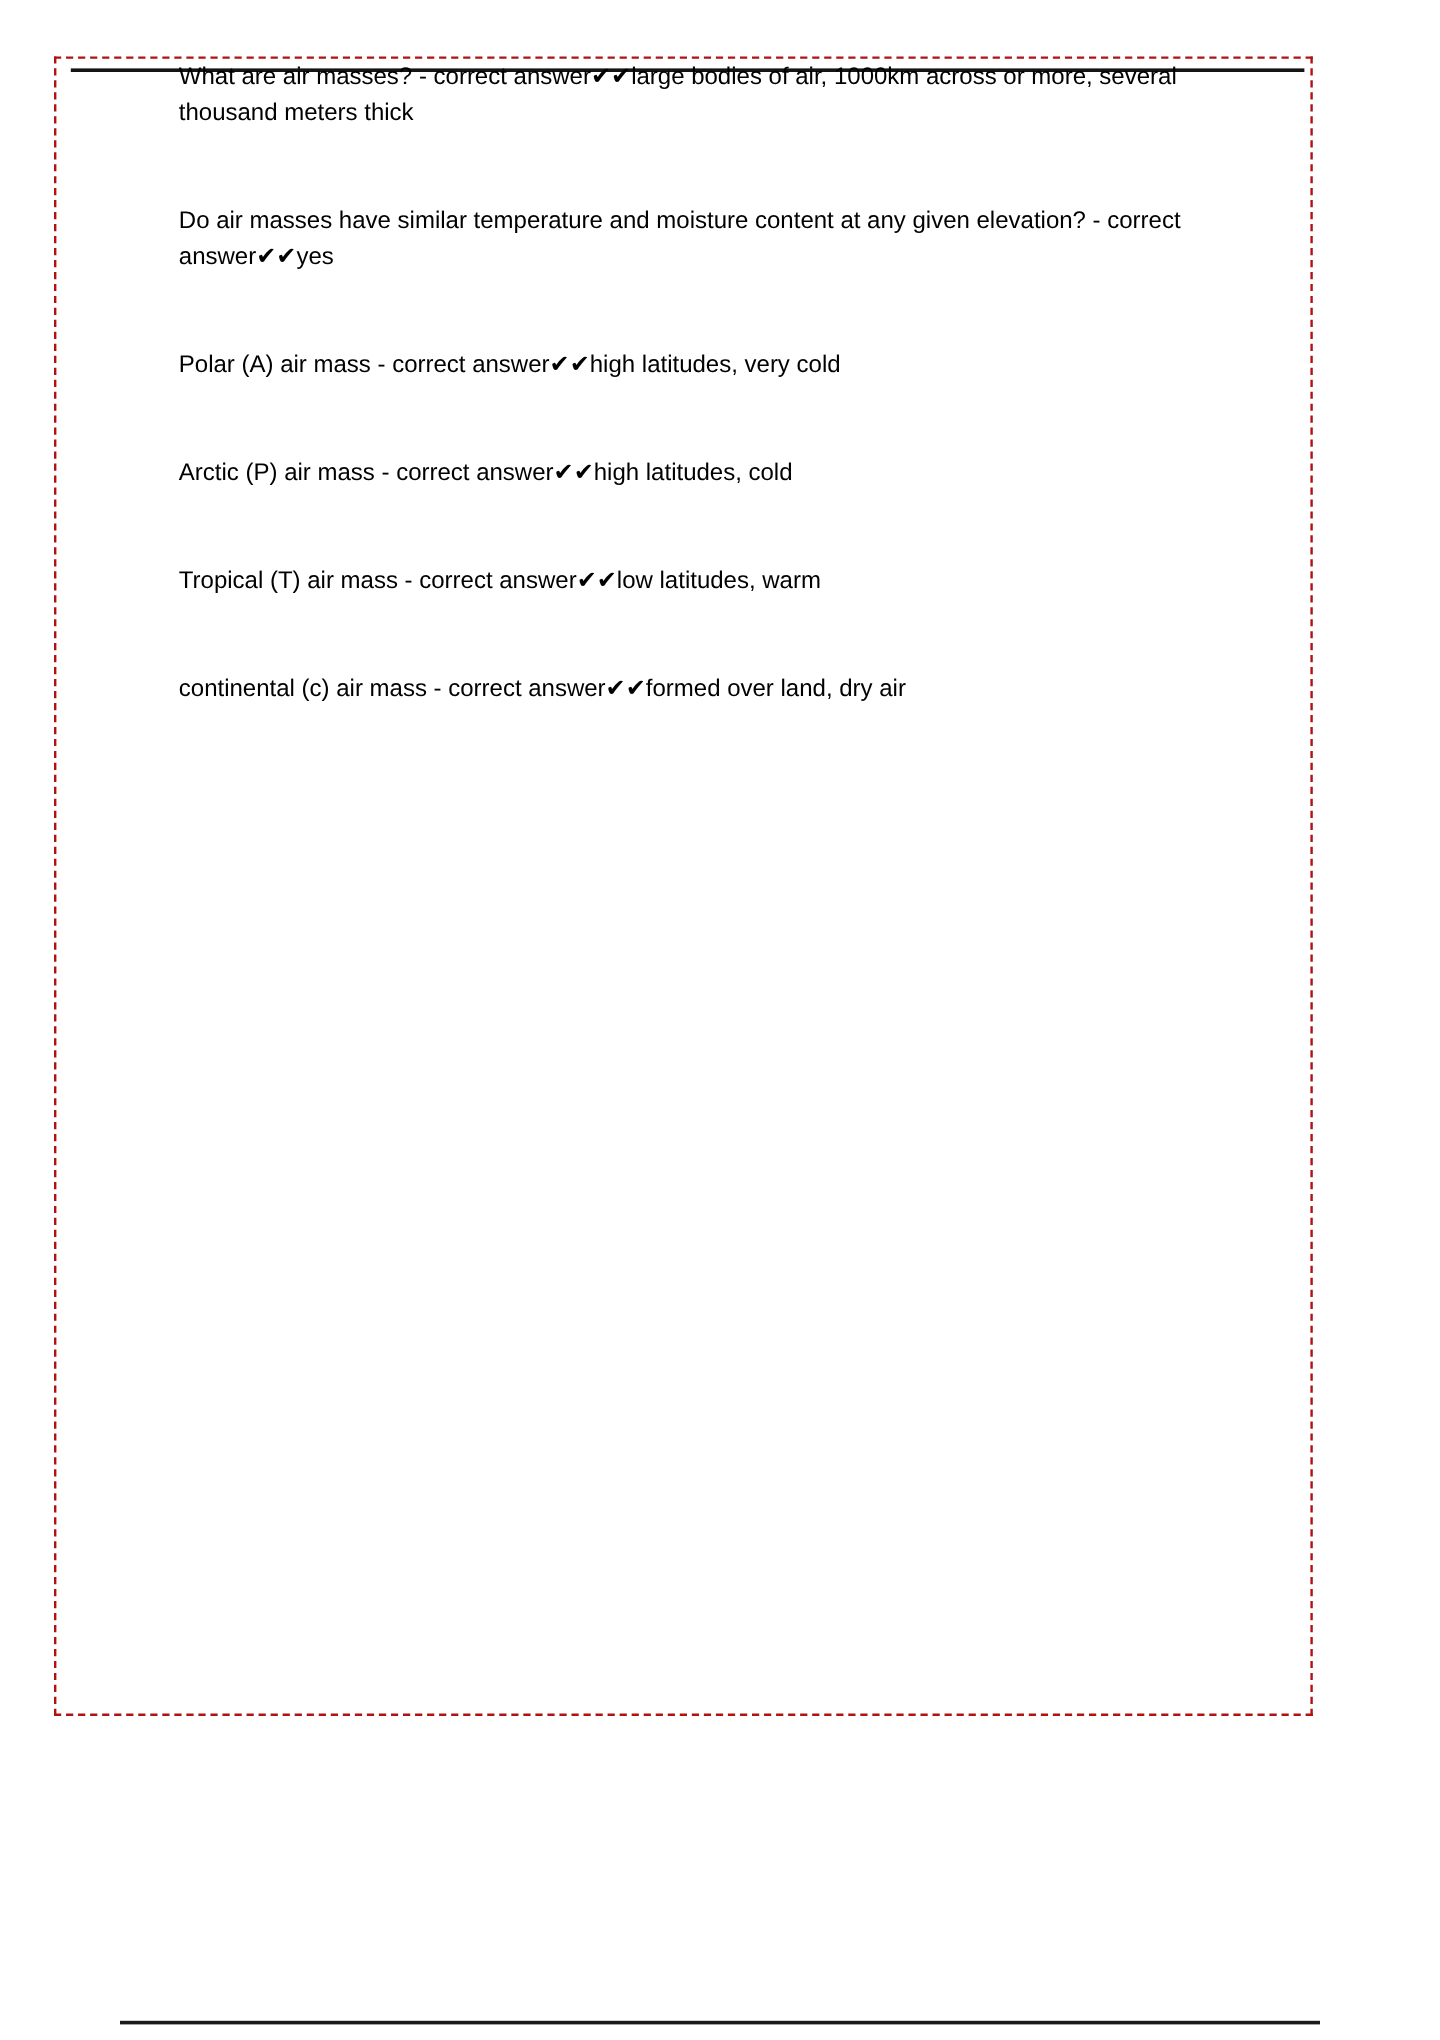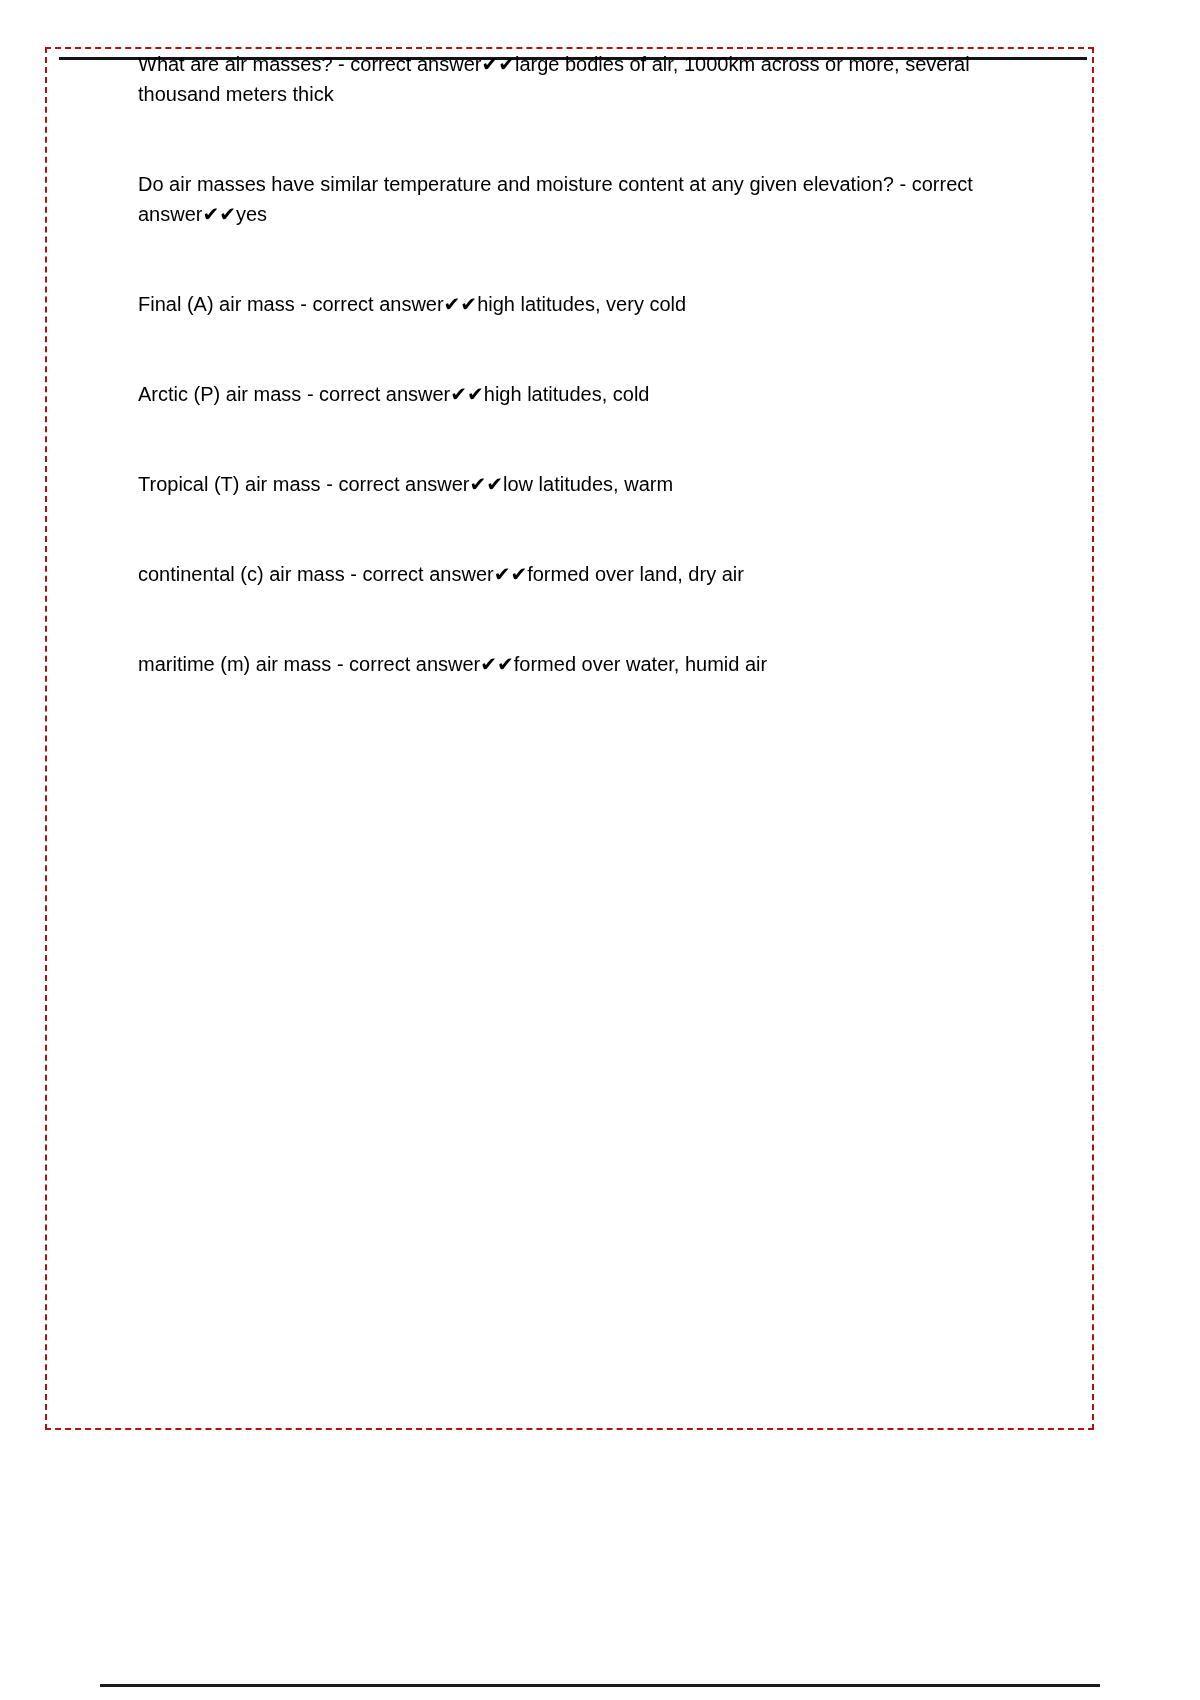--- a/index.html
+++ b/index.html
@@ -43,21 +43,21 @@
     margin: 86px 0 92px 0;
     font-size: 37px;
     line-height: 50px;
     font-weight: bold;
     letter-spacing: 0.5px;
     color: #1ea24c;
     max-width: 740px;
     font-family: "DejaVu Sans", "Liberation Sans", sans-serif;
   }
   p.qa {
-    margin: 0 0 60px 1px;
+    margin: 0 0 60px 12px;
     font-size: 20px;
     line-height: 30px;
     color: #000000;
   }
   .bottom-rule {
     position: absolute;
     left: 100px;
     top: 1684px;
     width: 1000px;
     height: 3px;
@@ -65,21 +65,20 @@
   }
 </style>
 </head>
 <body>
 
 <div class="border-box">
   <div class="top-rule"></div>
   <div class="content">
     <p class="qa">What are air masses? - correct answer✔✔large bodies of air, 1000km across or more, several thousand meters thick</p>
     <p class="qa">Do air masses have similar temperature and moisture content at any given elevation? - correct answer✔✔yes</p>
-    <p class="qa">Final (A) air mass - correct answer✔✔high latitudes, very cold</p>
+    <p class="qa">Polar (A) air mass - correct answer✔✔high latitudes, very cold</p>
     <p class="qa">Arctic (P) air mass - correct answer✔✔high latitudes, cold</p>
     <p class="qa">Tropical (T) air mass - correct answer✔✔low latitudes, warm</p>
     <p class="qa">continental (c) air mass - correct answer✔✔formed over land, dry air</p>
-    <p class="qa">maritime (m) air mass - correct answer✔✔formed over water, humid air</p>
   </div>
 </div>
 
 <div class="bottom-rule"></div>
 
 </body></html>

